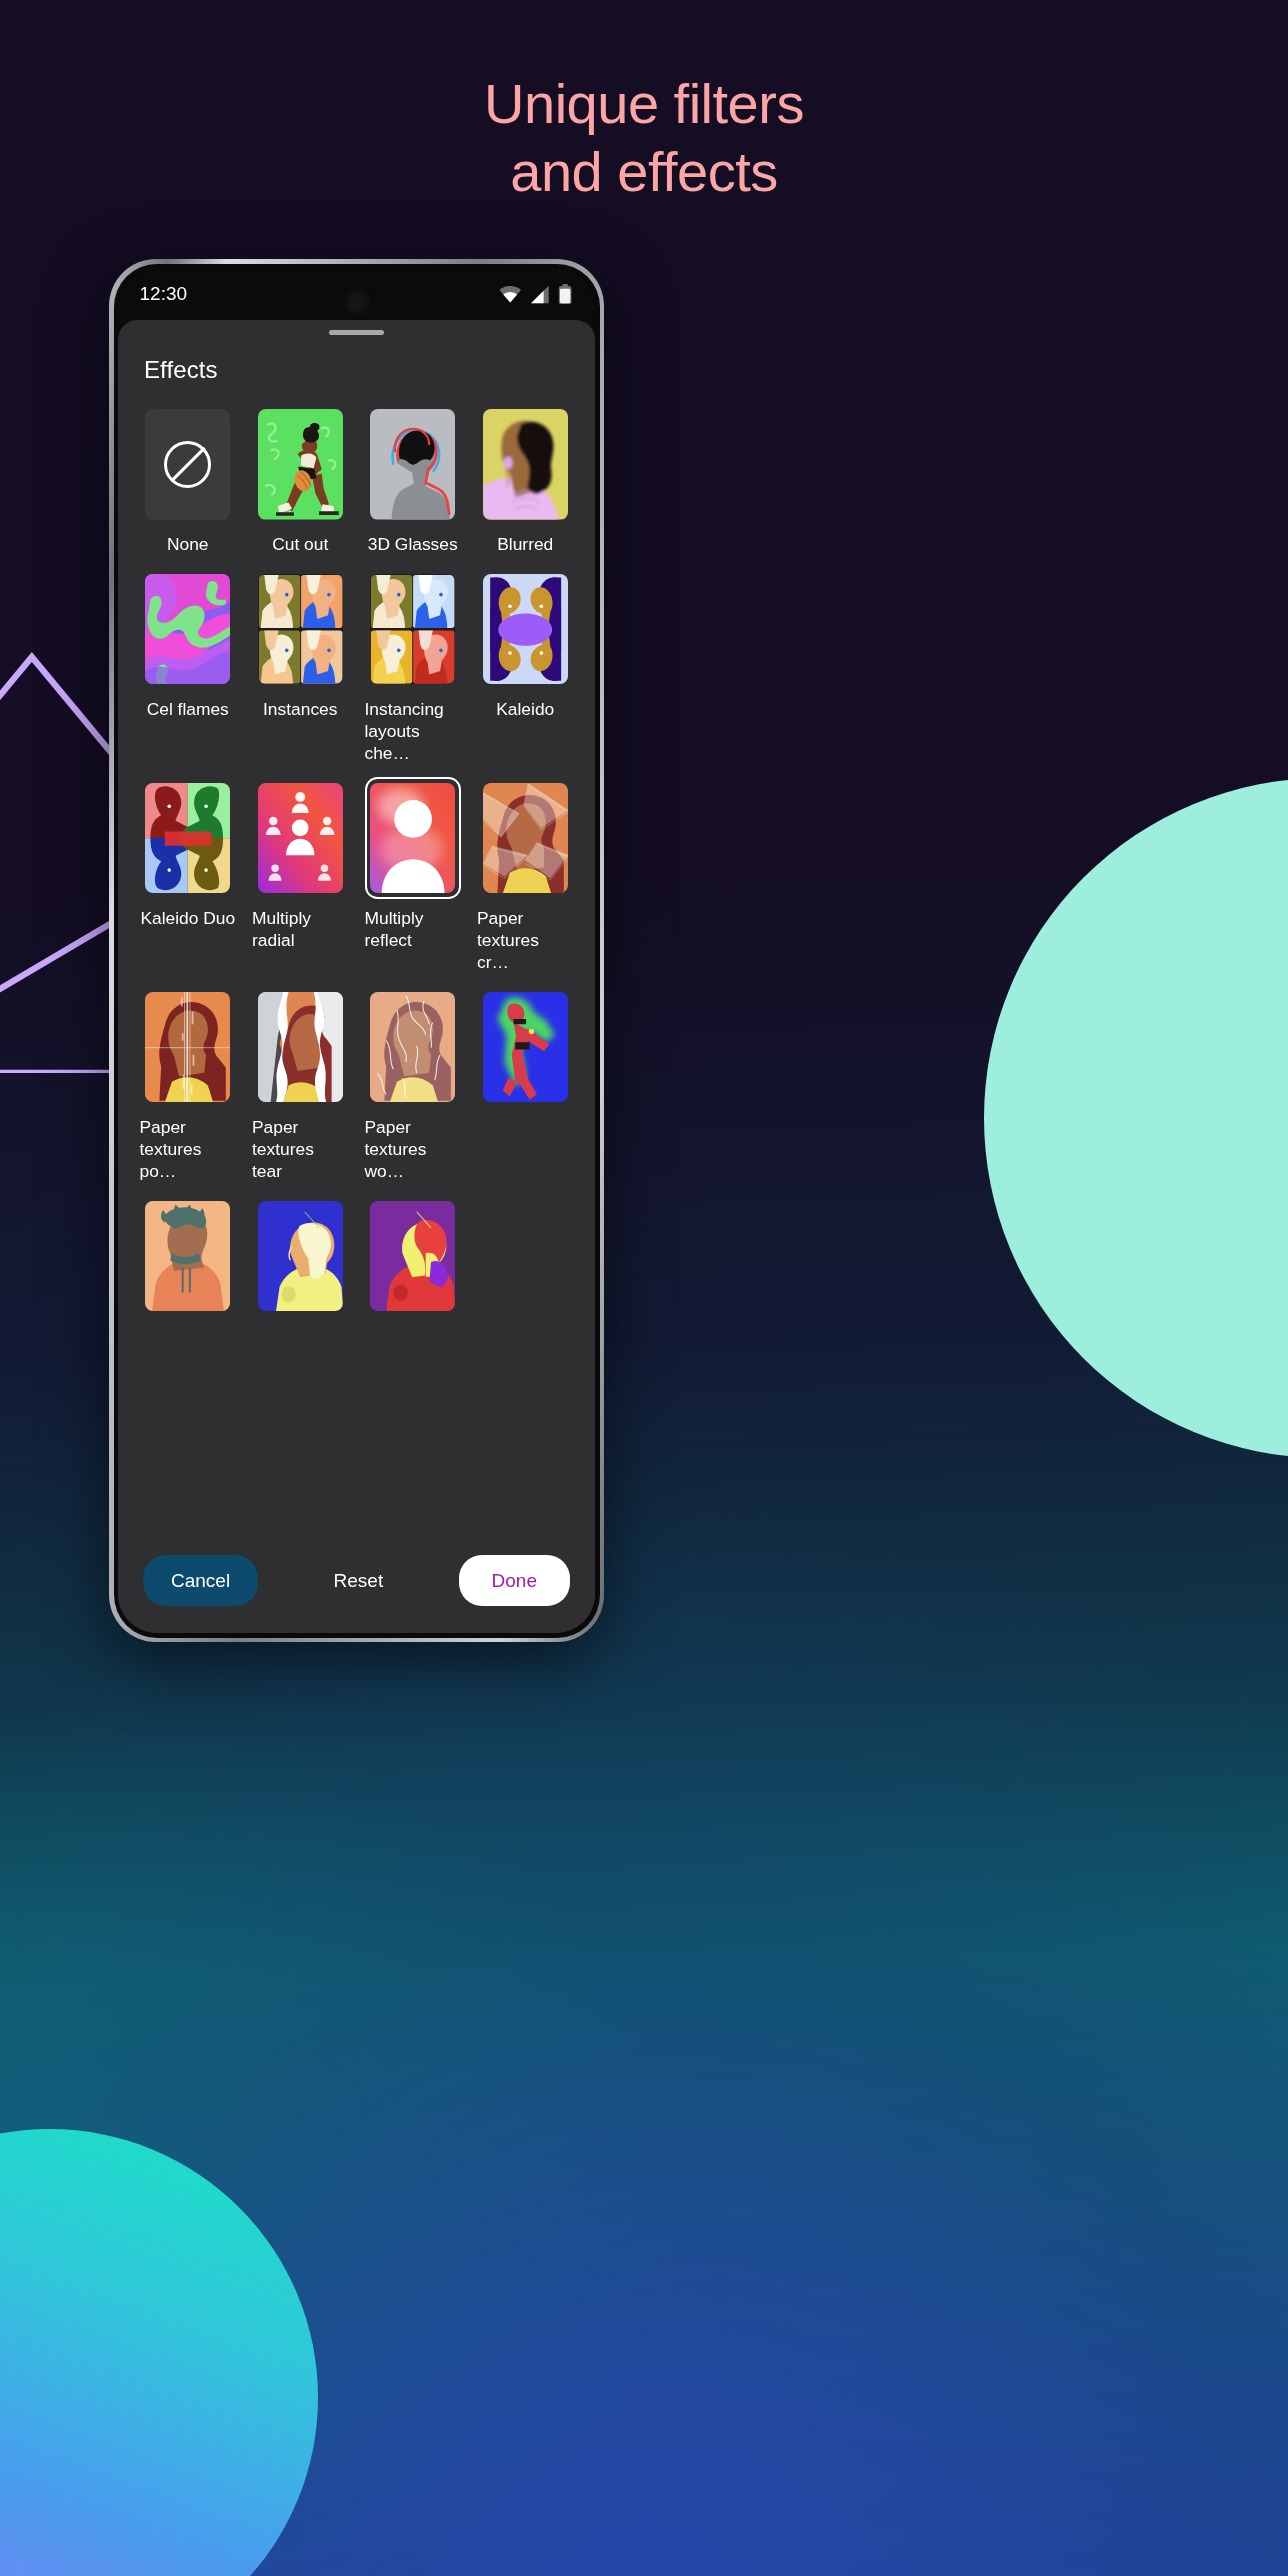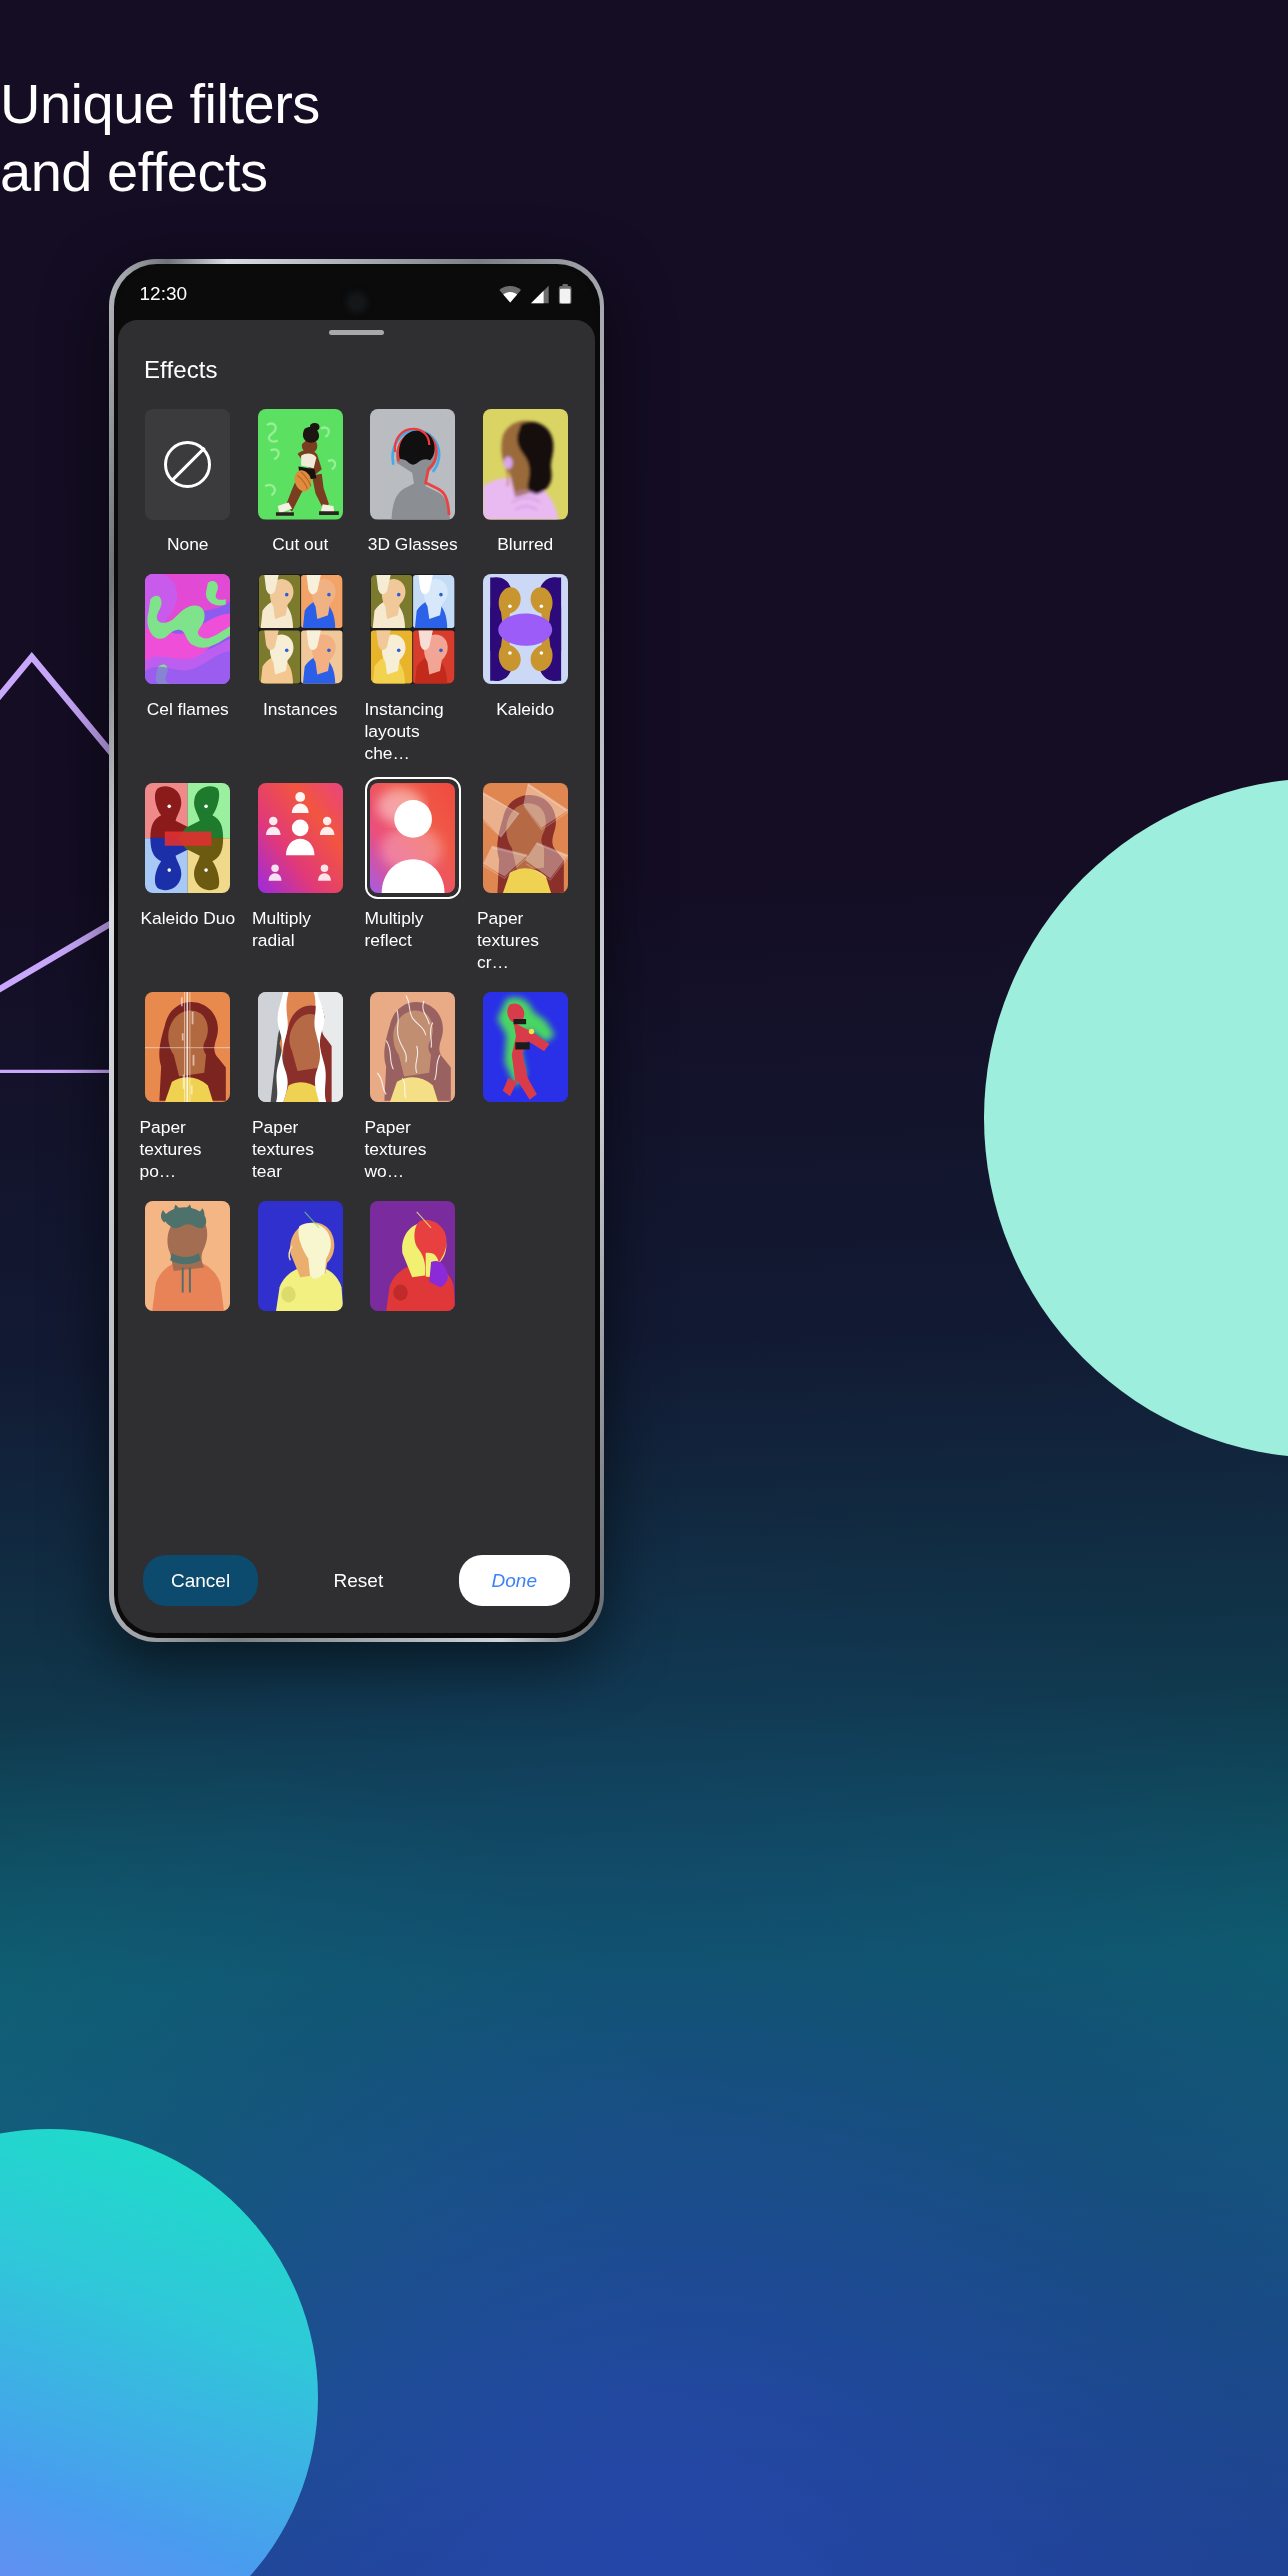--- a/index.html
+++ b/index.html
@@ -39,21 +39,21 @@
   .circle-grad{
     position:absolute; left:-219px; top:2129px;
     width:537px; height:537px; border-radius:50%;
     background:linear-gradient(200deg,#17e3c2 0%,#2fc8d9 32%,#4a9bef 64%,#8d7bf7 100%);
   }
   .zig{ position:absolute; left:-107px; top:572px; }
 
   
   .headline{
     position:absolute; left:0; right:0; top:70px;
-    text-align:left; color:#ffffff;
+    text-align:center; color:#fca5a5;
     font-size:56px; line-height:1.21; font-weight:400;
     letter-spacing:-0.5px;
   }
   .headline span{ display:block; }
 
   
   .phone{
     position:absolute; left:109px; top:259px;
     width:495px; height:1383px;
     border-radius:47px;
@@ -162,23 +162,23 @@
   .btn-cancel{
     background:#0c4a6e; color:#fff;
     font-size:19px; border:none; border-radius:23px;
     padding:14.3px 28px; cursor:pointer;
   }
   .btn-reset{
     background:transparent; color:#fff;
     font-size:19px; border:none; cursor:pointer; padding:14.3px 9px;
   }
   .btn-done{
-    background:#fff; color:#3b82f6;
+    background:#fff; color:#a21caf;
     font-size:19px; border:none; border-radius:23px;
-    padding:14.3px 33px; cursor:pointer; font-weight:400;font-style:italic;
+    padding:14.3px 33px; cursor:pointer; font-weight:400;
   }
 </style>
 </head>
 <body>
 
 <div class="bg">
   <div class="bg-grad"></div>
   <div class="bg-grad2"></div>
   <div class="circle-mint"></div>
   <div class="circle-grad"></div>

